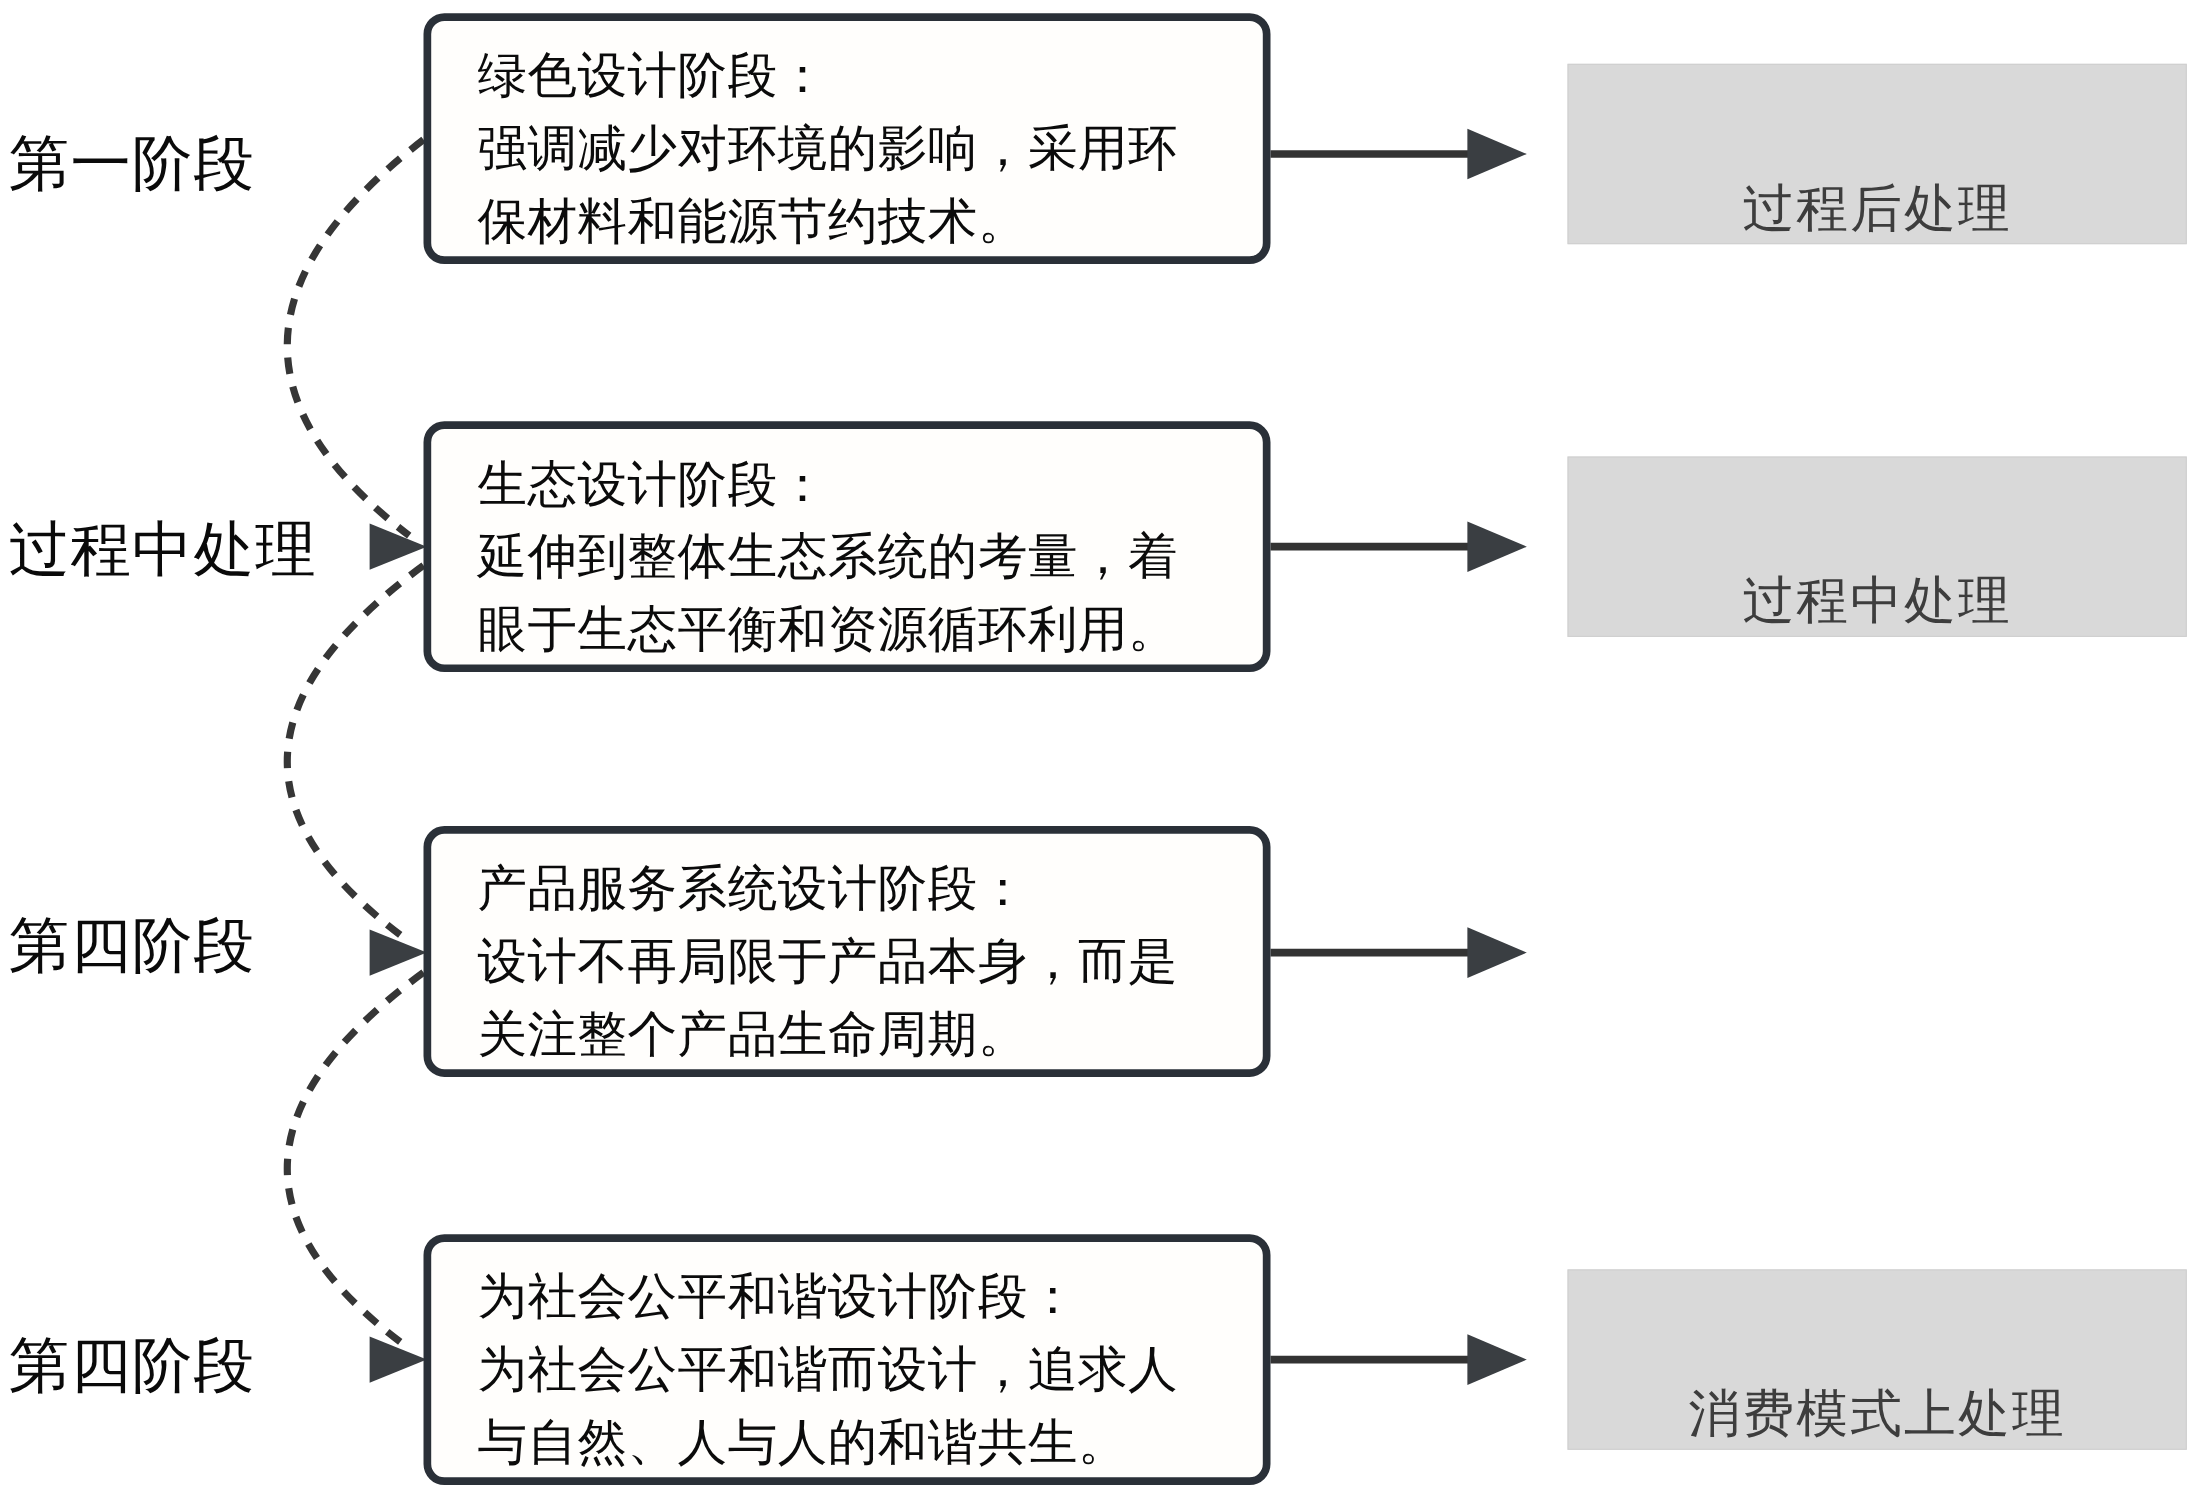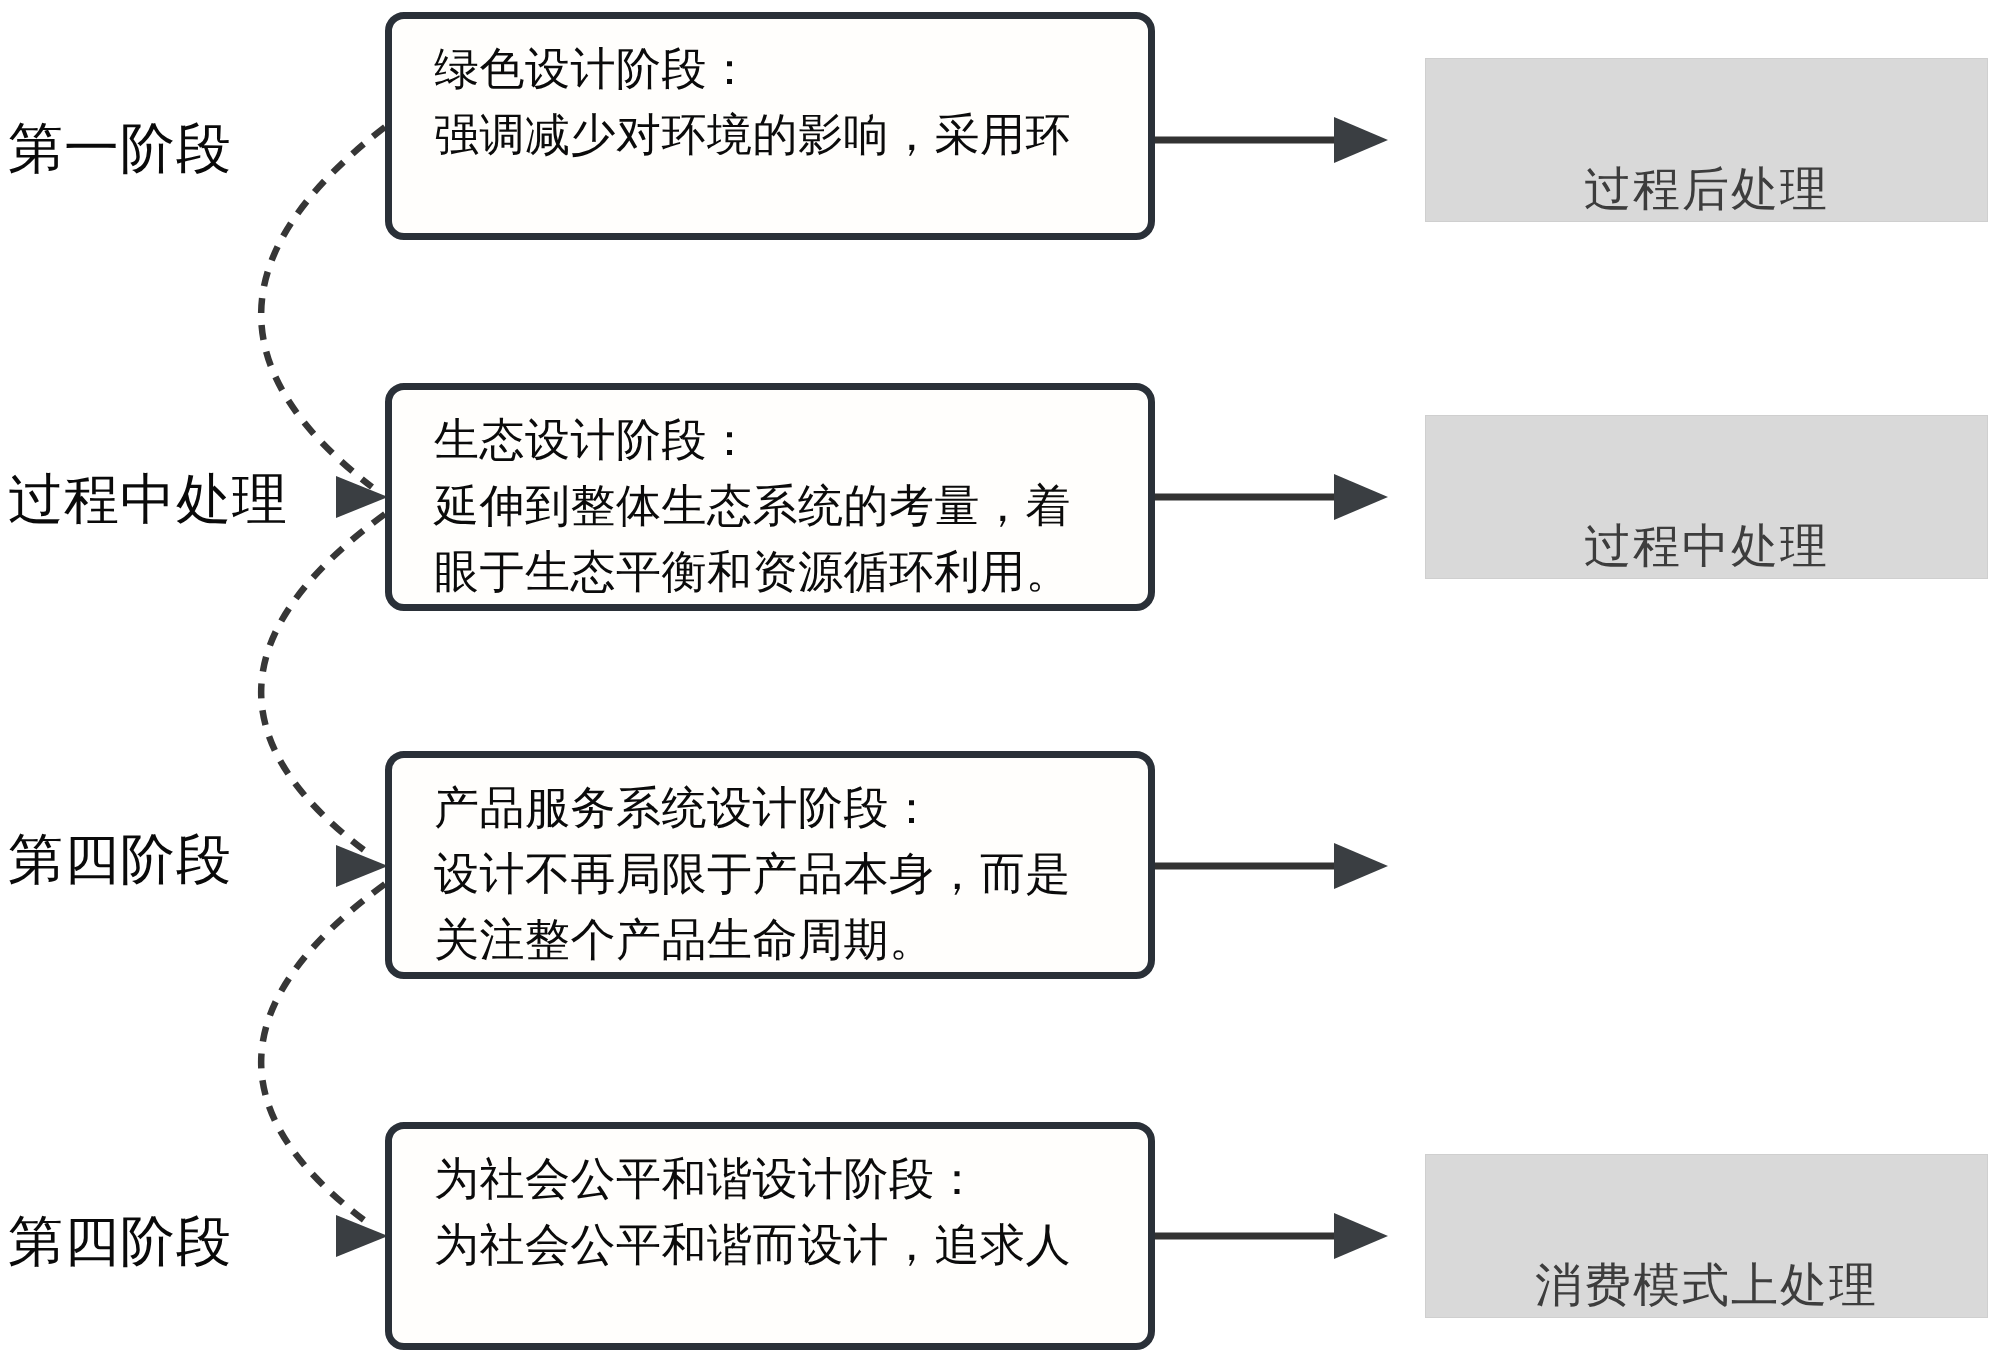--- a/index.html
+++ b/index.html
@@ -74,20 +74,21 @@
     <polygon class="arrow-head" points="1334,843 1334,889 1388,866"></polygon>
 
     <line class="solid-arrow-line" x1="1155" y1="1236" x2="1336" y2="1236"></line>
     <polygon class="arrow-head" points="1334,1213 1334,1259 1388,1236"></polygon>
   </svg>
 
   <div class="stage-label" style="top:117px">第一阶段</div>
   <div class="card" style="top:12px">
     <div class="line">绿色设计阶段：</div>
     <div class="line">强调减少对环境的影响，采用环</div>
+    <div class="line">保材料和能源节约技术。</div>
   </div>
   <div class="output-box" style="top:58px">
     <span>过程后处理</span>
   </div>
 
   <div class="stage-label" style="top:468px">过程中处理</div>
   <div class="card" style="top:383px">
     <div class="line">生态设计阶段：</div>
     <div class="line">延伸到整体生态系统的考量，着</div>
     <div class="line">眼于生态平衡和资源循环利用。</div>
@@ -100,18 +101,19 @@
   <div class="card" style="top:751px">
     <div class="line">产品服务系统设计阶段：</div>
     <div class="line">设计不再局限于产品本身，而是</div>
     <div class="line">关注整个产品生命周期。</div>
   </div>
 
   <div class="stage-label" style="top:1210px">第四阶段</div>
   <div class="card" style="top:1122px">
     <div class="line">为社会公平和谐设计阶段：</div>
     <div class="line">为社会公平和谐而设计，追求人</div>
+    <div class="line">与自然、人与人的和谐共生。</div>
   </div>
   <div class="output-box" style="top:1154px">
     <span>消费模式上处理</span>
   </div>
 
 </div>
 
 </body></html>

